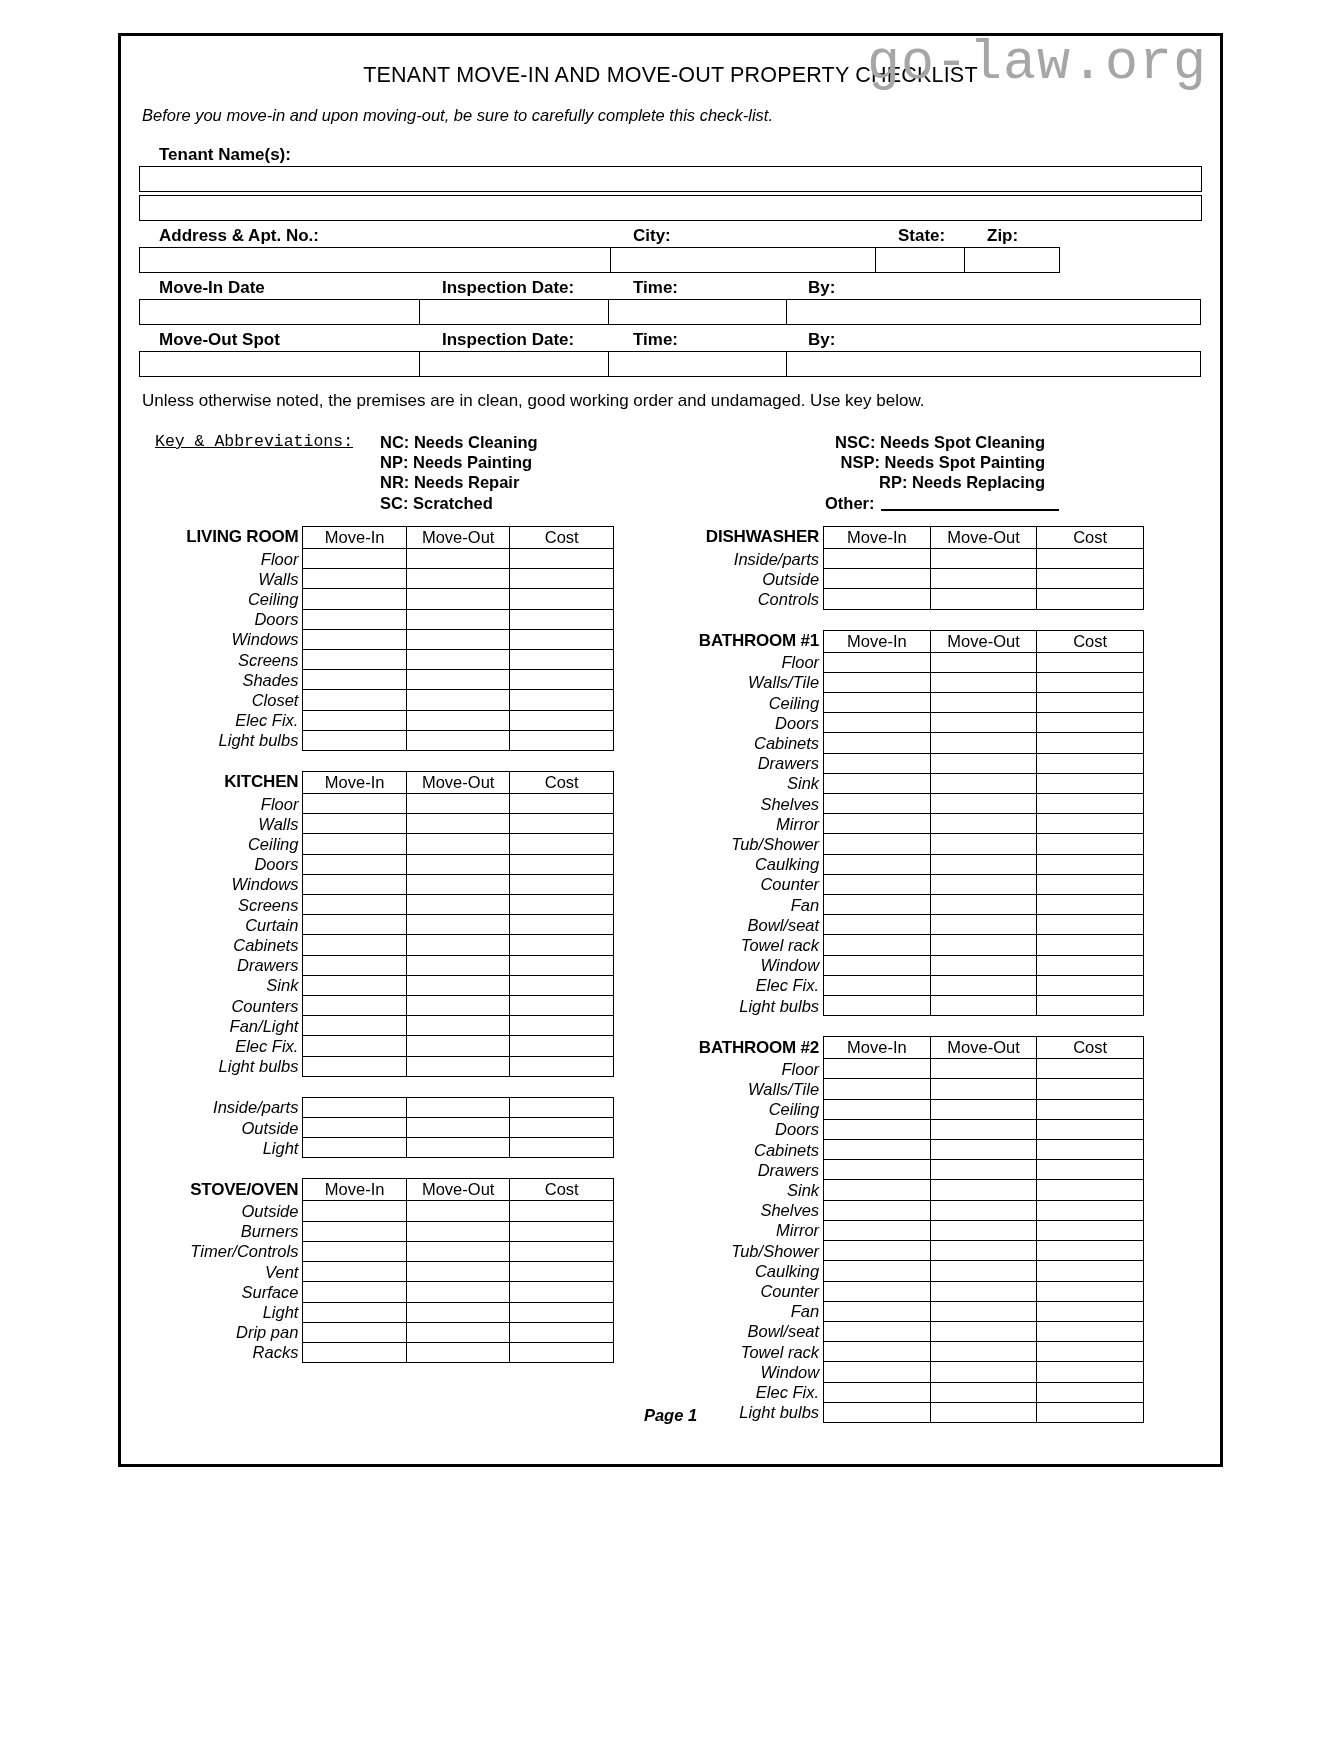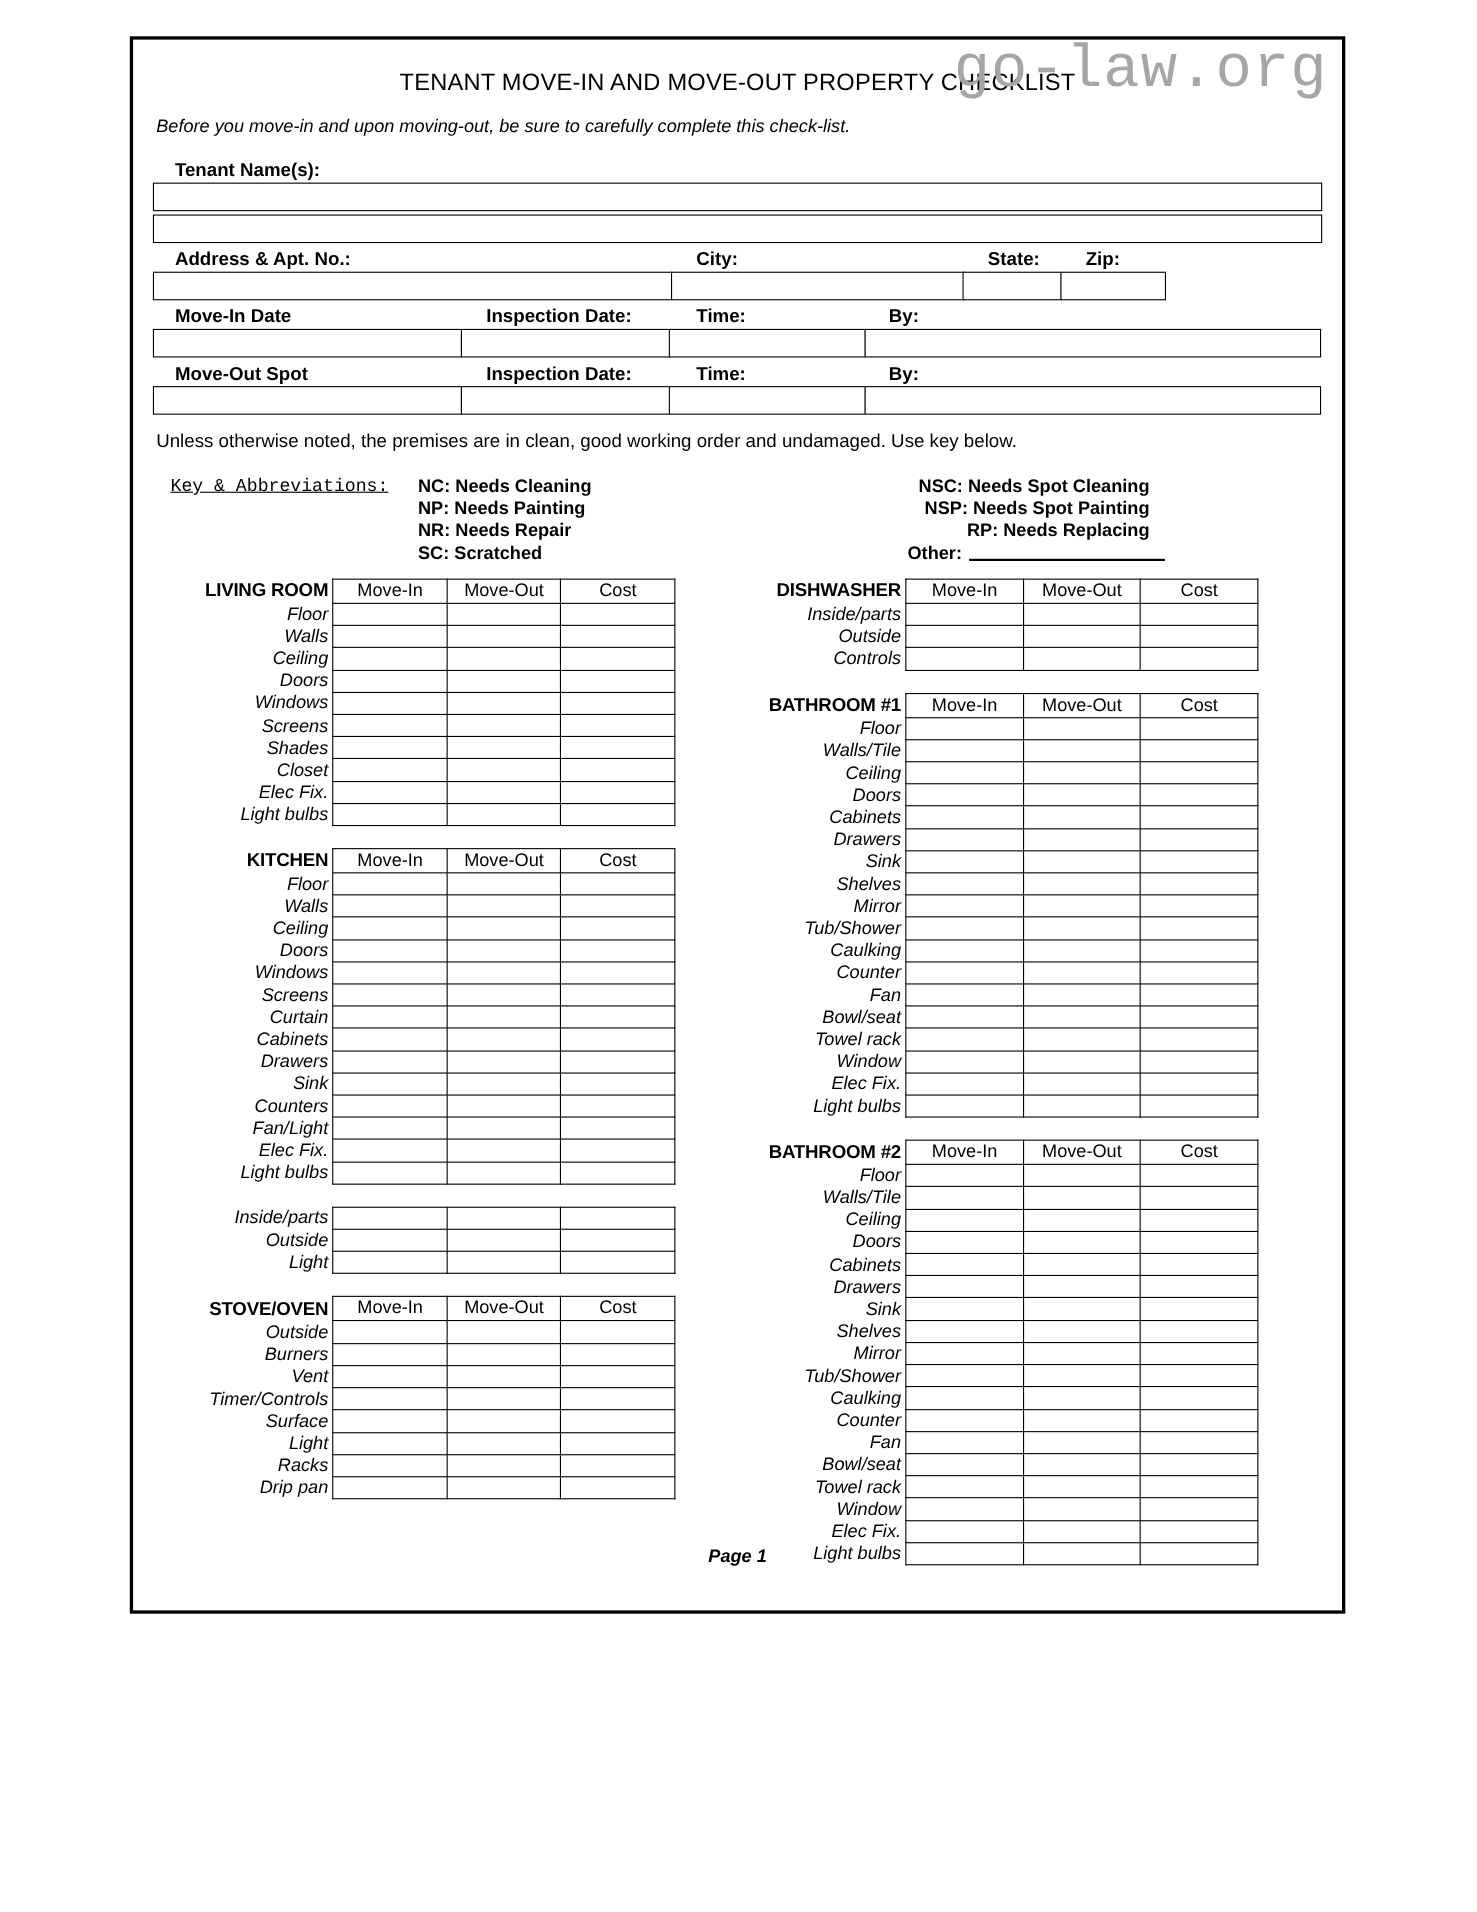--- a/index.html
+++ b/index.html
@@ -535,51 +535,51 @@
               <td class="box"></td>
               <td class="box"></td>
             </tr>
         <tr>
               <td class="lbl">Burners</td>
               <td class="box"></td>
               <td class="box"></td>
               <td class="box"></td>
             </tr>
         <tr>
+              <td class="lbl">Timer/Controls</td>
+              <td class="box"></td>
+              <td class="box"></td>
+              <td class="box"></td>
+            </tr>
+        <tr>
               <td class="lbl">Vent</td>
               <td class="box"></td>
               <td class="box"></td>
               <td class="box"></td>
             </tr>
         <tr>
-              <td class="lbl">Timer/Controls</td>
-              <td class="box"></td>
-              <td class="box"></td>
-              <td class="box"></td>
-            </tr>
-        <tr>
               <td class="lbl">Surface</td>
               <td class="box"></td>
               <td class="box"></td>
               <td class="box"></td>
             </tr>
         <tr>
               <td class="lbl">Light</td>
               <td class="box"></td>
               <td class="box"></td>
               <td class="box"></td>
             </tr>
         <tr>
+              <td class="lbl">Drip pan</td>
+              <td class="box"></td>
+              <td class="box"></td>
+              <td class="box"></td>
+            </tr>
+        <tr>
               <td class="lbl">Racks</td>
-              <td class="box"></td>
-              <td class="box"></td>
-              <td class="box"></td>
-            </tr>
-        <tr>
-              <td class="lbl">Drip pan</td>
               <td class="box"></td>
               <td class="box"></td>
               <td class="box"></td>
             </tr>
       </tbody>
         </table>
     </div>
 
     <div class="col-right">
 

